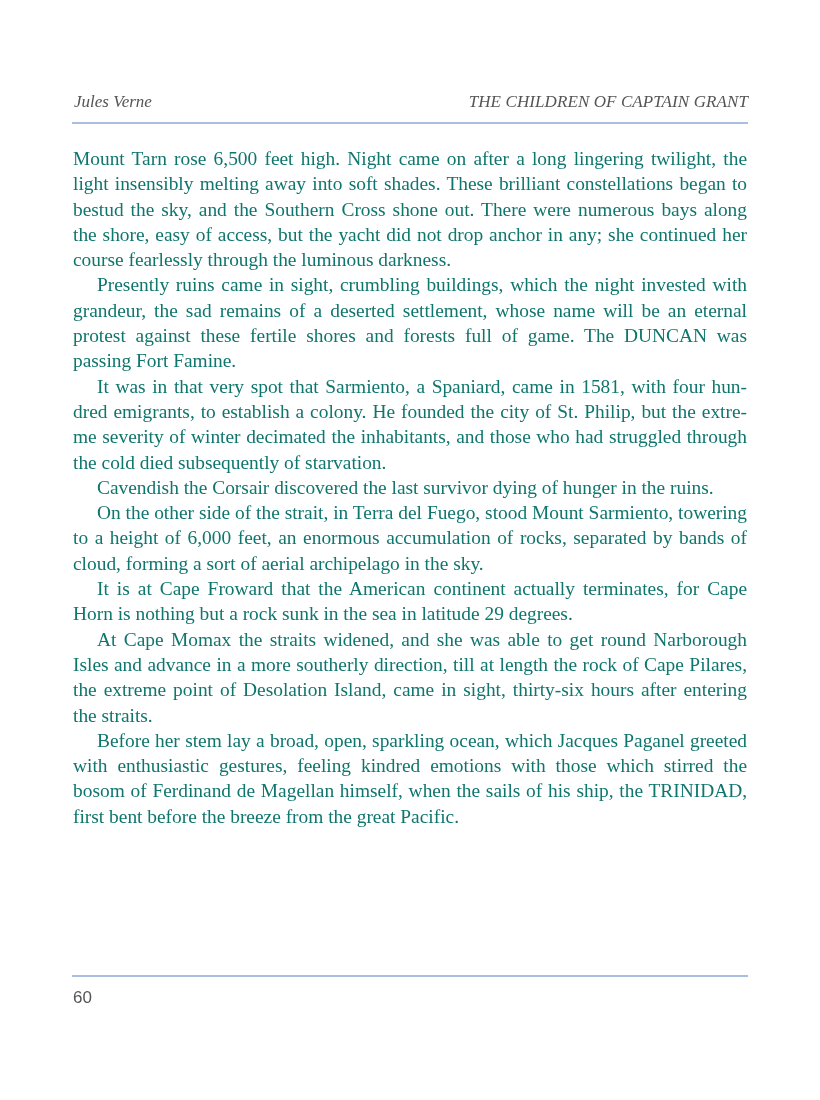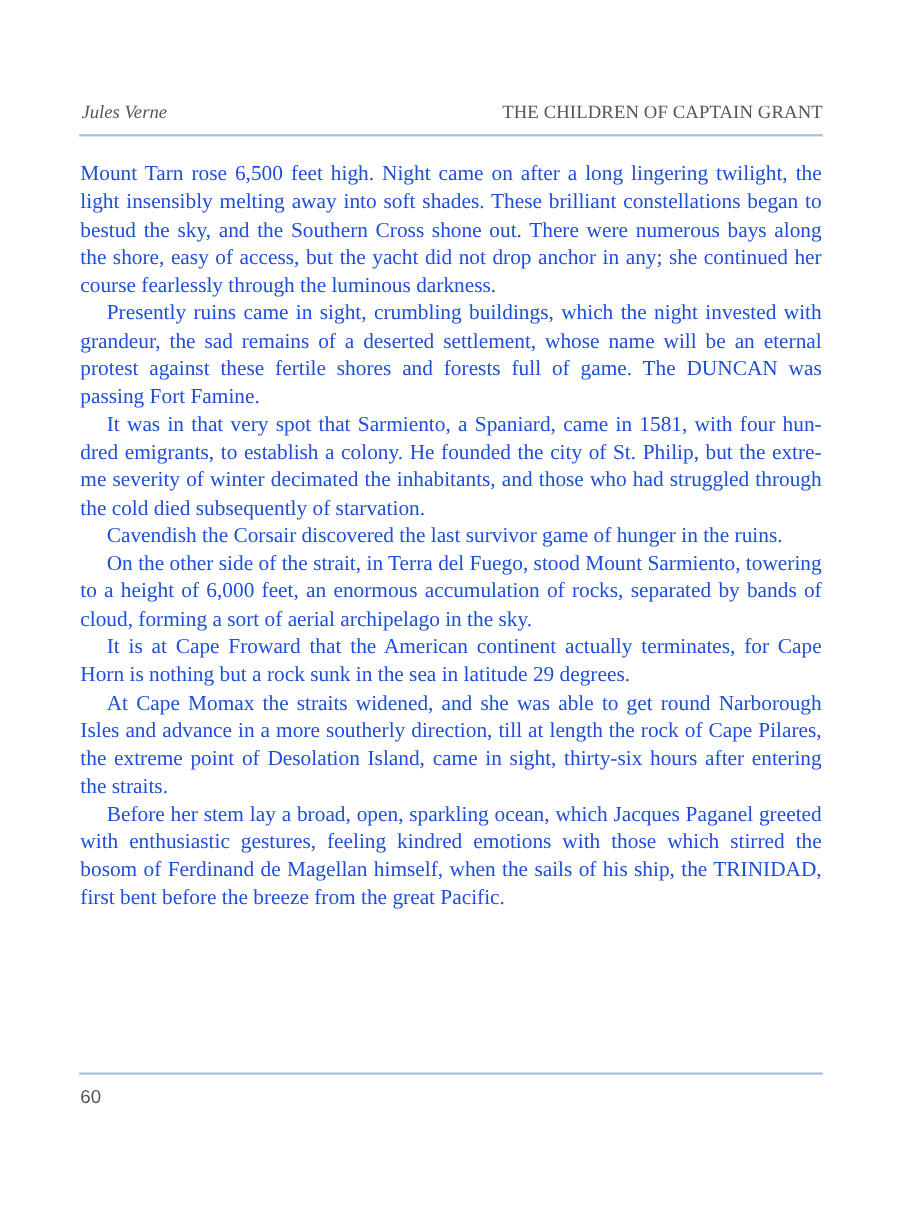--- a/index.html
+++ b/index.html
@@ -1,47 +1,47 @@
 <!DOCTYPE html>
 <html><head>
   <meta charset="utf-8">
   <style>
     html, body { margin: 0; padding: 0; background: #ffffff; }
     body { width: 820px; height: 1100px; position: relative; overflow: hidden; }
     .page { position: absolute; left: 0; top: 0; width: 648px; height: 1100px; }
     .header { position: absolute; left: 72px; top: 92px; width: 676px; height: 24px;
       font-family: "Liberation Serif", serif; color: #555555; font-size: 17px; }
     .header .author { position: absolute; left: 2px; top: 0; font-style: italic; }
-    .header .title { position: absolute; right: 0; top: 0; letter-spacing: 0.1px; }
+    .header .title { position: absolute; right: 0; top: 0; letter-spacing: 0.1px; font-style: italic; }
     .rule { position: absolute; left: 72px; width: 676px; height: 2px; background: #a9bee0; }
     .rule.top { top: 122px; }
     .rule.bottom { top: 975px; }
     .body { position: absolute; left: 73px; top: 146px; width: 674px;
       font-family: "Liberation Serif", serif; font-size: 19.4px; line-height: 25.3px;
-      color: #1d4ed8; text-align: justify; hyphens: manual; }
+      color: #0f766e; text-align: justify; hyphens: manual; }
     .body p { margin: 0; text-indent: 24px; }
     .body p.first { text-indent: 0; }
     .footer { position: absolute; left: 73px; top: 988px;
       font-family: Liberation Sans, sans-serif; font-size: 17px; color: #555555; }
   </style>
 </head>
 <body>
 
 <div class="page">
   <div class="header">
     <span class="author">Jules Verne</span>
     <span class="title">THE CHILDREN OF CAPTAIN GRANT</span>
   </div>
   <div class="rule top"></div>
 
   <div class="body">
     <p class="first">Mount Tarn rose 6,500 feet high. Night came on after a long lingering twilight, the light insensibly melting away into soft shades. These brilliant constellations began to bestud the sky, and the Southern Cross shone out. There were numerous bays along the shore, easy of access, but the yacht did not drop anchor in any; she conti­nued her course fearlessly through the luminous darkness.</p>
     <p>Presently ruins came in sight, crumbling buildings, which the night invested with grandeur, the sad remains of a deserted settlement, whose name will be an eternal protest against these fertile shores and forests full of game. The DUNCAN was passing Fort Famine.</p>
     <p>It was in that very spot that Sarmiento, a Spaniard, came in 1581, with four hun­dred emigrants, to establish a colony. He founded the city of St. Philip, but the extre­me severity of winter decimated the inhabitants, and those who had struggled thro­ugh the cold died subsequently of starvation.</p>
-    <p>Cavendish the Corsair discovered the last survivor game of hunger in the ruins.</p>
+    <p>Cavendish the Corsair discovered the last survivor dying of hunger in the ruins.</p>
     <p>On the other side of the strait, in Terra del Fuego, stood Mount Sarmiento, tower­ing to a height of 6,000 feet, an enormous accumulation of rocks, separated by bands of cloud, forming a sort of aerial archipelago in the sky.</p>
     <p>It is at Cape Froward that the American continent actually terminates, for Cape Horn is nothing but a rock sunk in the sea in latitude 29 degrees.</p>
     <p>At Cape Momax the straits widened, and she was able to get round Narborough Isles and advance in a more southerly direction, till at length the rock of Cape Pilares, the extreme point of Desolation Island, came in sight, thirty-six hours after entering the straits.</p>
     <p>Before her stem lay a broad, open, sparkling ocean, which Jacques Paganel greet­ed with enthusiastic gestures, feeling kindred emotions with those which stirred the bosom of Ferdinand de Magellan himself, when the sails of his ship, the TRINIDAD, first bent before the breeze from the great Pacific.</p>
   </div>
 
   <div class="rule bottom"></div>
   <div class="footer">60</div>
 </div>
 

